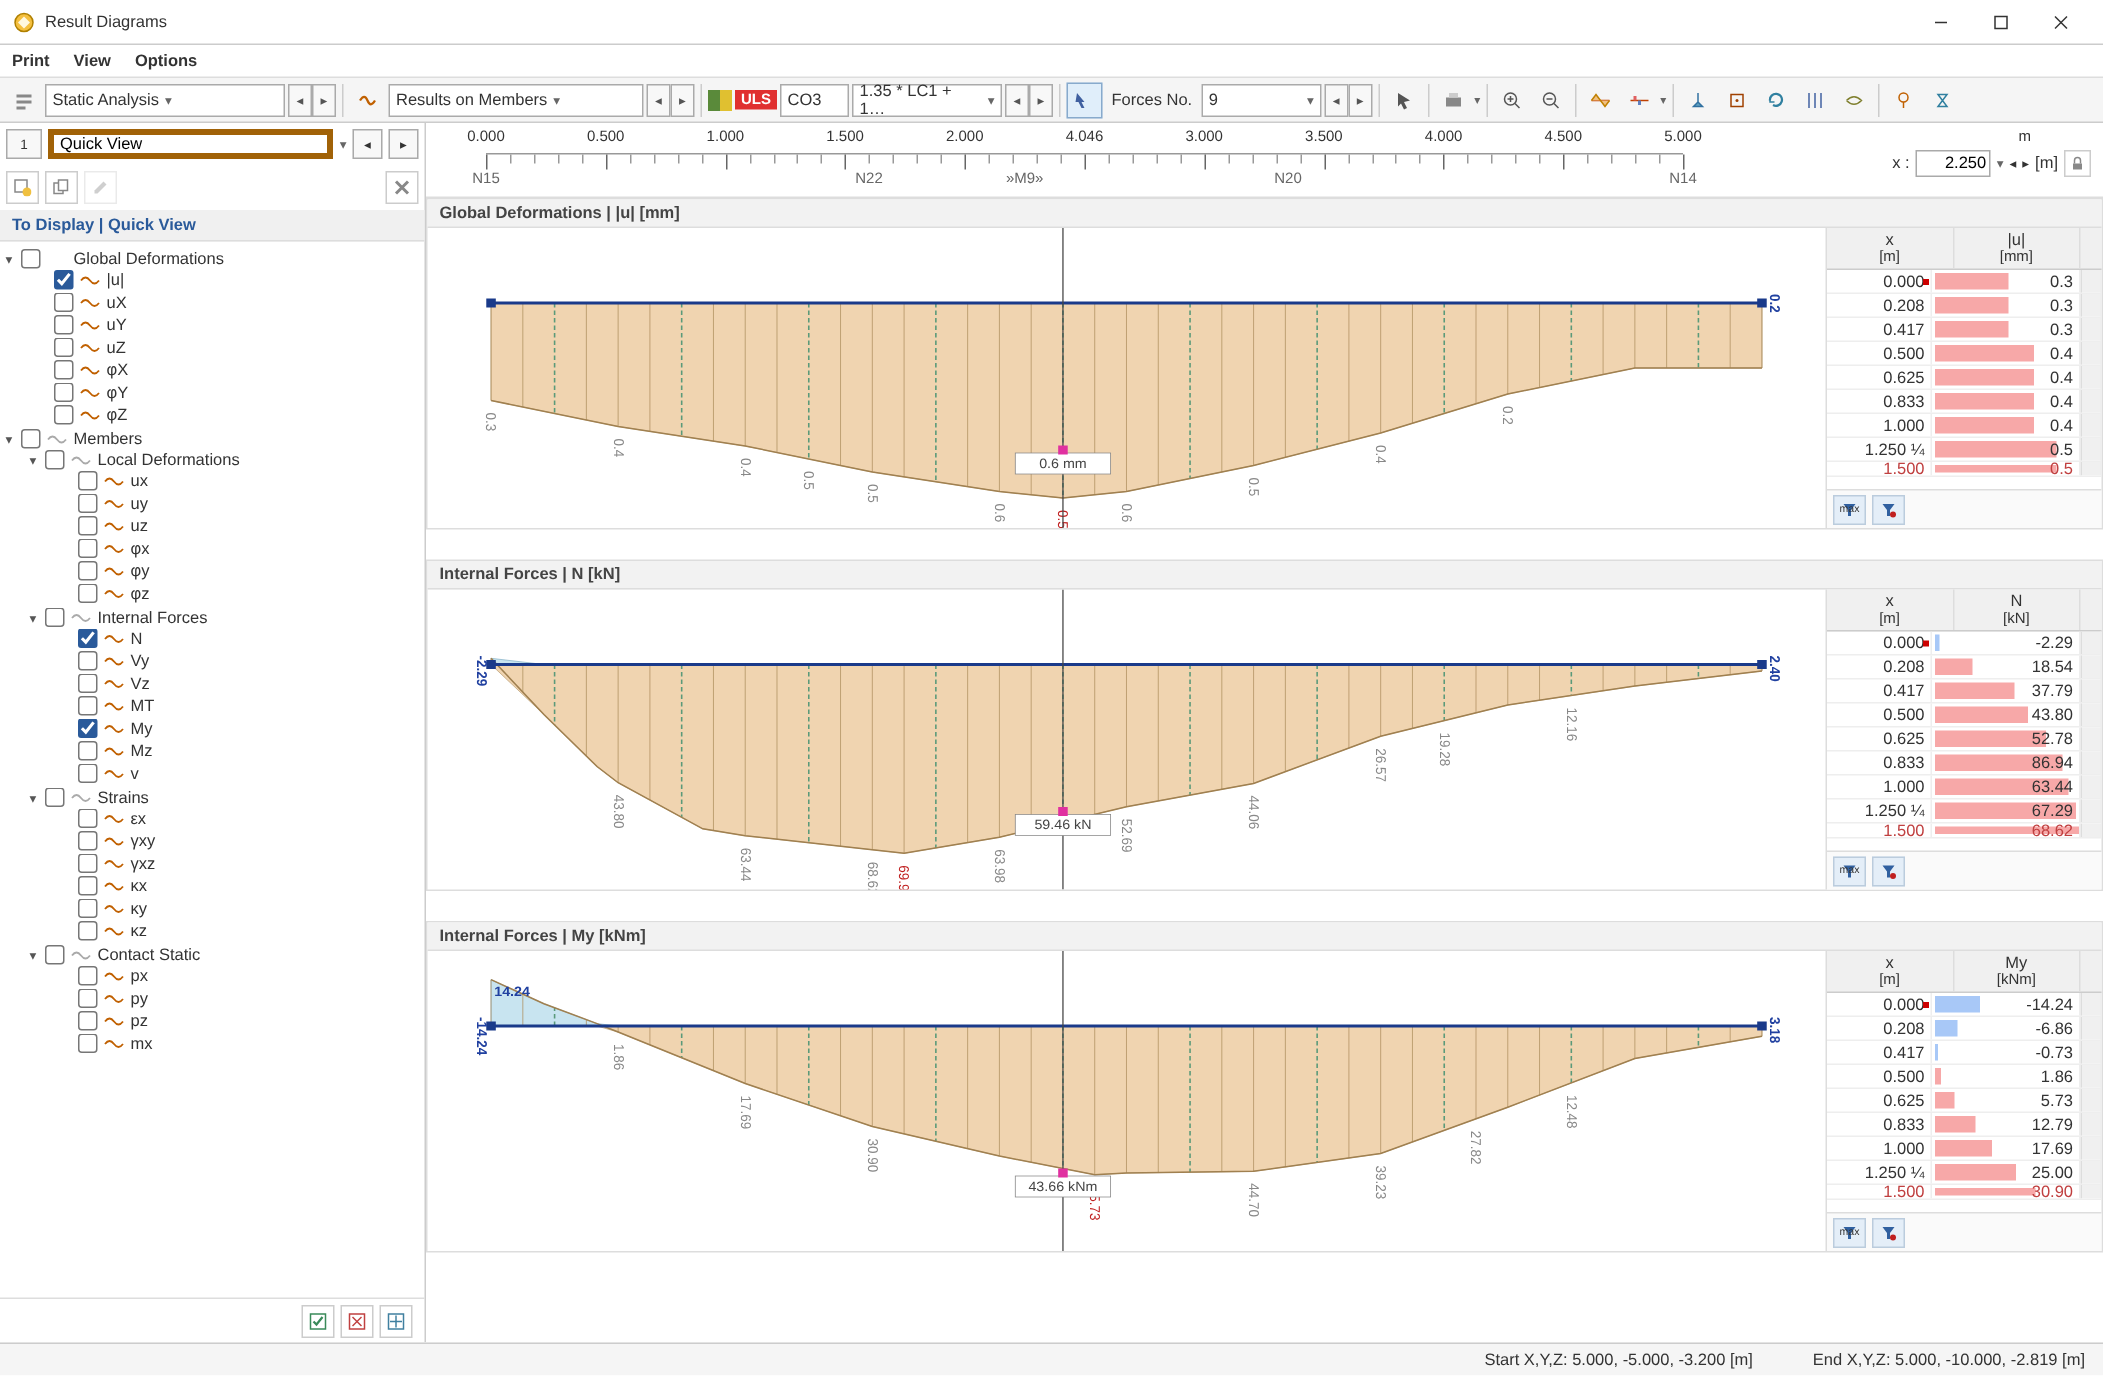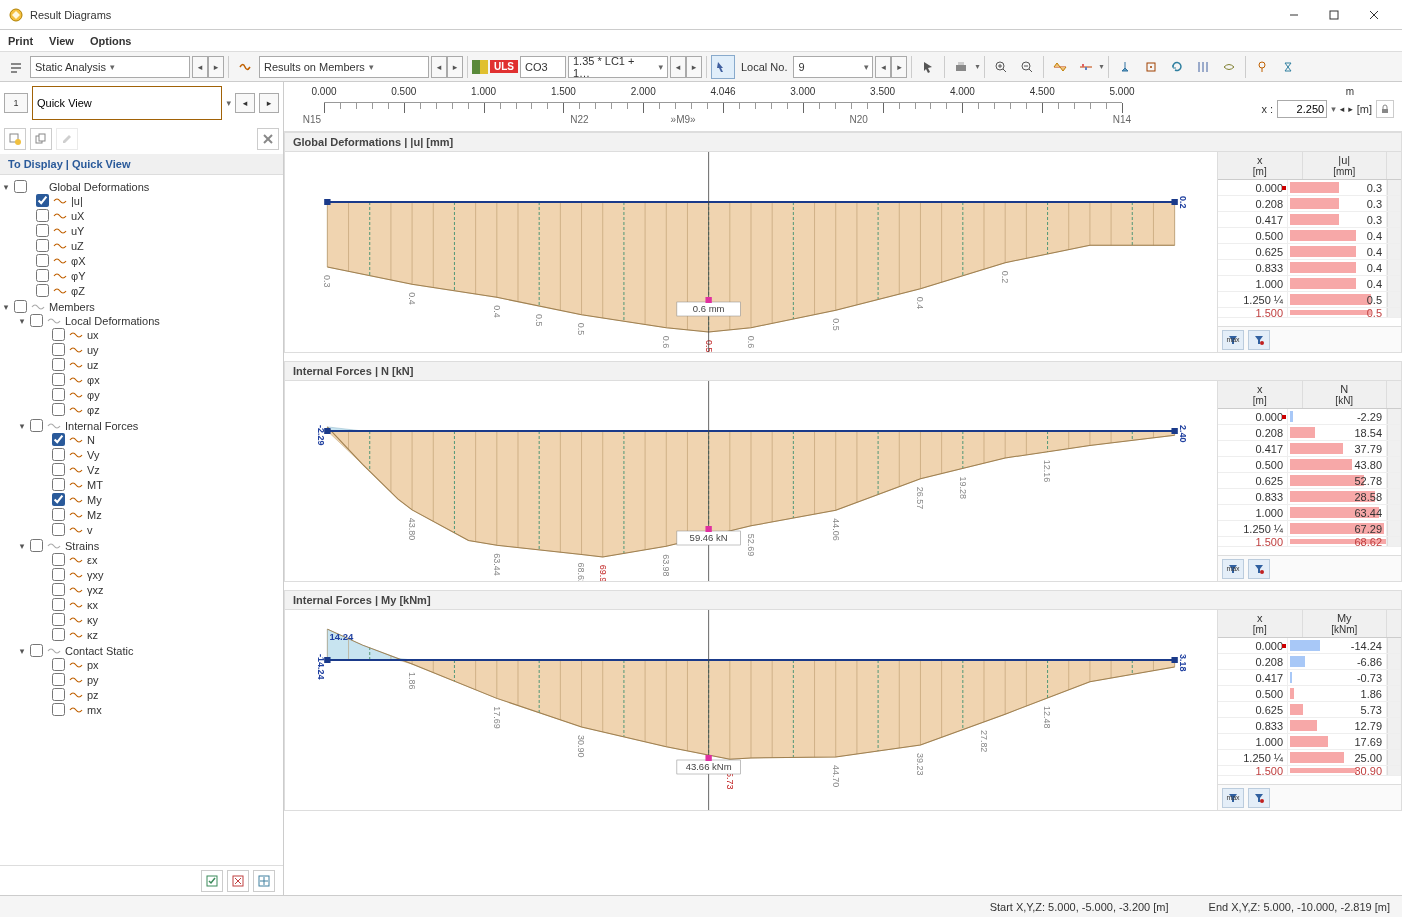--- a/index.html
+++ b/index.html
@@ -29,21 +29,21 @@
 .tag-color span { flex: 1; }
 
 
 .main { flex: 1; display: flex; overflow: hidden; }
 .sidebar { width: 284px; display: flex; flex-direction: column; border-right: 1px solid #ccc; background: #fff; }
 .content { flex: 1; display: flex; flex-direction: column; overflow: hidden; background: #fff; }
 
 
 .panel-header { background: #f0f0f0; padding: 4px 8px; font-weight: bold; color: #2a5a9a; border-bottom: 1px solid #ddd; }
 .set-row { display: flex; align-items: center; padding: 4px; gap: 4px; }
-.set-row input { flex: 1; height: 34px; border: 1px solid #a16207; padding: 0 4px; }
+.set-row input { flex: 1; height: 20px; border: 4px solid #a16207; padding: 0 4px; }
 .set-row .mini { width: 20px; height: 20px; border: 1px solid #aaa; background: #f8f8f8; display:flex; align-items:center; justify-content:center; font-size:9px; }
 .toolrow { display: flex; align-items: center; padding: 4px; gap: 4px; }
 .toolrow .tb { width: 22px; height: 22px; border: 1px solid #ccc; display:flex;align-items:center;justify-content:center; }
 .toolrow .spacer { flex:1; }
 .tree-container { flex:1; overflow-y:auto; padding: 4px 0; }
 .tree ul { list-style: none; padding-left: 0; }
 .tree li { padding: 1px 0; display:flex; align-items:center; white-space:nowrap; }
 .tree li > ul { padding-left: 16px; width:100%;}
 .tree .toggle { width: 12px; text-align: center; font-size:9px; color:#555; display:inline-block; }
 .tree input[type=checkbox] { margin: 0 4px 0 2px; accent-color: #2a5a9a; }
@@ -58,21 +58,21 @@
 .ruler .tick-major { position:absolute; top: 4px; font-size:10px; color:#333; transform:translateX(-50%);}
 .ruler .axis { position:absolute; left:40px; right:60px; top: 20px; height: 16px; border-top: 1px solid #999;}
 .ruler .tk { position:absolute; top:0; width:1px; height:6px; background:#999;}
 .ruler .tk.mj { height:10px; background:#666;}
 .ruler .node-lbl { position:absolute; top: 32px; font-size:10px; color:#666; transform:translateX(-50%);}
 .ruler .unit { position:absolute; right: 48px; top: 4px; font-size:10px;}
 .ruler .xbox { position:absolute; right: 8px; top: 18px; display:flex; align-items:center; gap:4px;}
 .ruler .xbox input { width: 50px; height:18px; border:1px solid #aaa; text-align:right; padding:0 2px;}
 .ruler .lock { width:18px; height:18px; border:1px solid #ccc; display:flex;align-items:center;justify-content:center;}
 
-.charts { flex:1; overflow-y:auto; display:flex; flex-direction:column; gap: 8px; padding-bottom: 4px;}
+.charts { flex:1; overflow-y:auto; display:flex; flex-direction:column; gap: 20px; padding-bottom: 4px;}
 .chart-panel { border: 1px solid #ddd; display:flex; flex-direction:column; background:#fff;}
 .chart-header { background: #f2f2f2; padding: 3px 8px; font-weight: bold; color: #444; border-bottom:1px solid #ddd;}
 .chart-body { display:flex; }
 .chart-svg { flex:1; position:relative; height: 200px;}
 .chart-table { width: 184px; display:flex; flex-direction:column; border-left:1px solid #ddd;}
 .ct-head { display:flex; background:#f0f0f0; border-bottom:1px solid #ccc;}
 .ct-head div { flex:1; text-align:center; padding:2px; border-right:1px solid #ddd; display:flex; flex-direction:column; align-items:center;}
 .ct-head div span:last-child { font-size:10px;}
 .ct-rows { flex:1; overflow:hidden; position:relative;}
 .ct-row { display:flex; height:16px; border-bottom:1px solid #eee;}
@@ -186,21 +186,21 @@
   <div class="navpair">
       <div class="nav">◂</div>
       <div class="nav">▸</div>
     </div>
   <div class="sep"></div>
   <div class="tbtn" style="border:1px solid #8ac; background:#e0eefa">
       <svg width="14" height="14" viewBox="0 0 14 14">
         <path d="M2 2 L7 8 L5 8 L7 12 L5 12 L3 8 L1 8 Z" fill="#4060a0"></path>
       </svg>
     </div>
-  <span style="margin:0 4px">Local No.</span>
+  <span style="margin:0 4px">Forces No.</span>
   <div class="combo" style="width:80px">
       <span>9</span>
       <span class="arrow" style="margin-left:auto">▾</span>
     </div>
   <div class="navpair">
       <div class="nav">◂</div>
       <div class="nav">▸</div>
     </div>
   <div class="sep"></div>
   <div class="tbtn">
@@ -716,21 +716,21 @@
           <div class="tk" style="left: 86%;"></div>
           <div class="tk" style="left: 88%;"></div>
           <div class="tk mj" style="left: 90%;"></div>
           <div class="tk" style="left: 92%;"></div>
           <div class="tk" style="left: 94%;"></div>
           <div class="tk" style="left: 96%;"></div>
           <div class="tk" style="left: 98%;"></div>
           <div class="tk mj" style="left: 100%;"></div>
         </div>
       <div id="ruler-nodes">
-          <div class="node-lbl" style="left: 28px;">N15</div>
+          <div class="node-lbl" style="left: 40px;">N15</div>
           <div class="node-lbl" style="left: 295.36px;">N22</div>
           <div class="node-lbl" style="left: 399.1px;">»M9»</div>
           <div class="node-lbl" style="left: 574.66px;">N20</div>
           <div class="node-lbl" style="left: 838px;">N14</div>
         </div>
       <span class="unit">m</span>
       <div class="xbox">
         <span>x :</span>
         <input value="2.250" style="">
         <span style="font-size:9px;color:#666">▾</span>
@@ -1036,21 +1036,21 @@
         <div class="ct-val">
                     <span class="bar " style="width:75%"></span>
                     <span style="position:relative">52.78</span>
                   </div>
         <div class="ct-scroll"></div>
       </div>
       <div class="ct-row">
         <div class="ct-x">0.833 </div>
         <div class="ct-val">
                     <span class="bar " style="width:87%"></span>
-                    <span style="position:relative">28.58</span>
+                    <span style="position:relative">86.94</span>
                   </div>
         <div class="ct-scroll"></div>
       </div>
       <div class="ct-row">
         <div class="ct-x">1.000 </div>
         <div class="ct-val">
                     <span class="bar " style="width:91%"></span>
                     <span style="position:relative">63.44</span>
                   </div>
         <div class="ct-scroll"></div>

